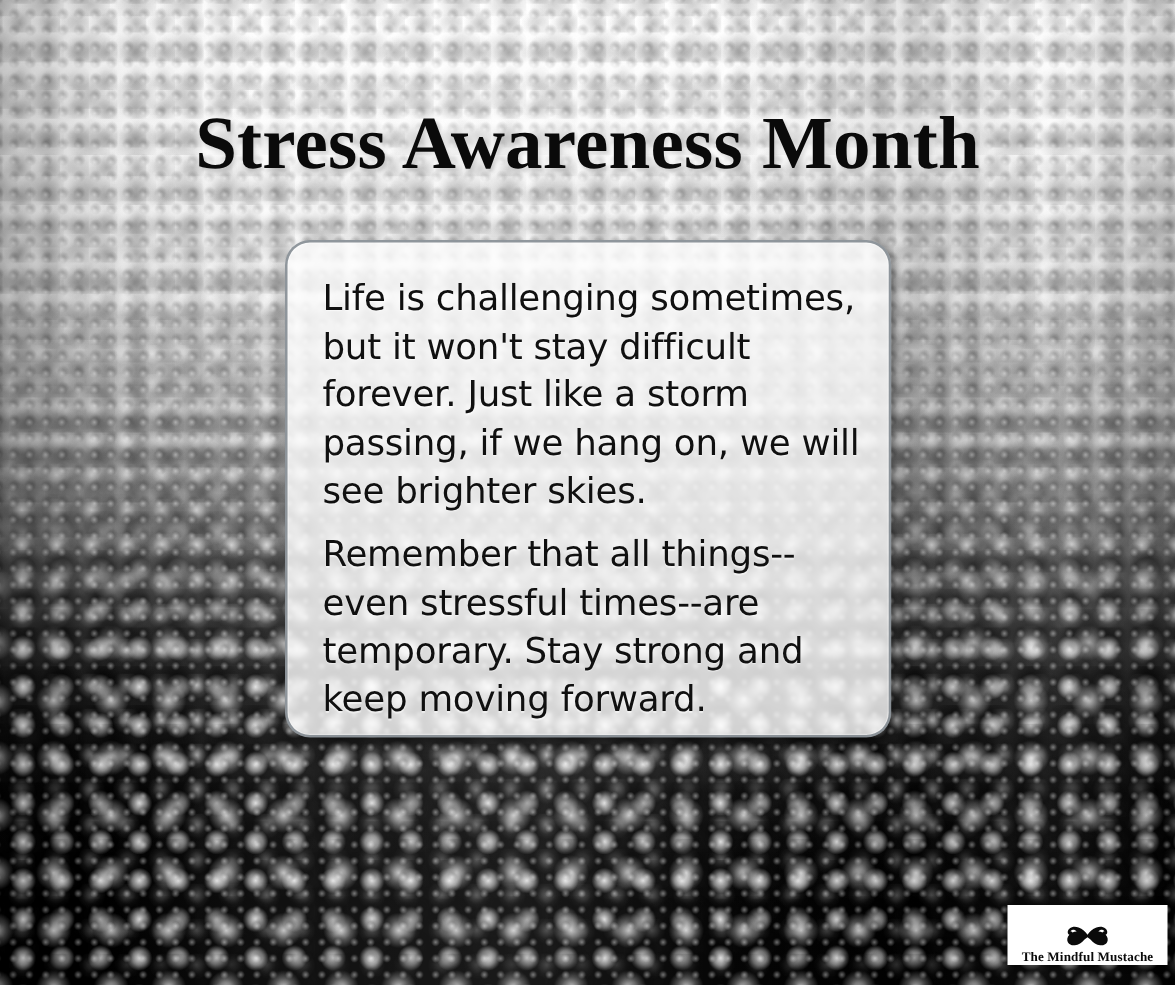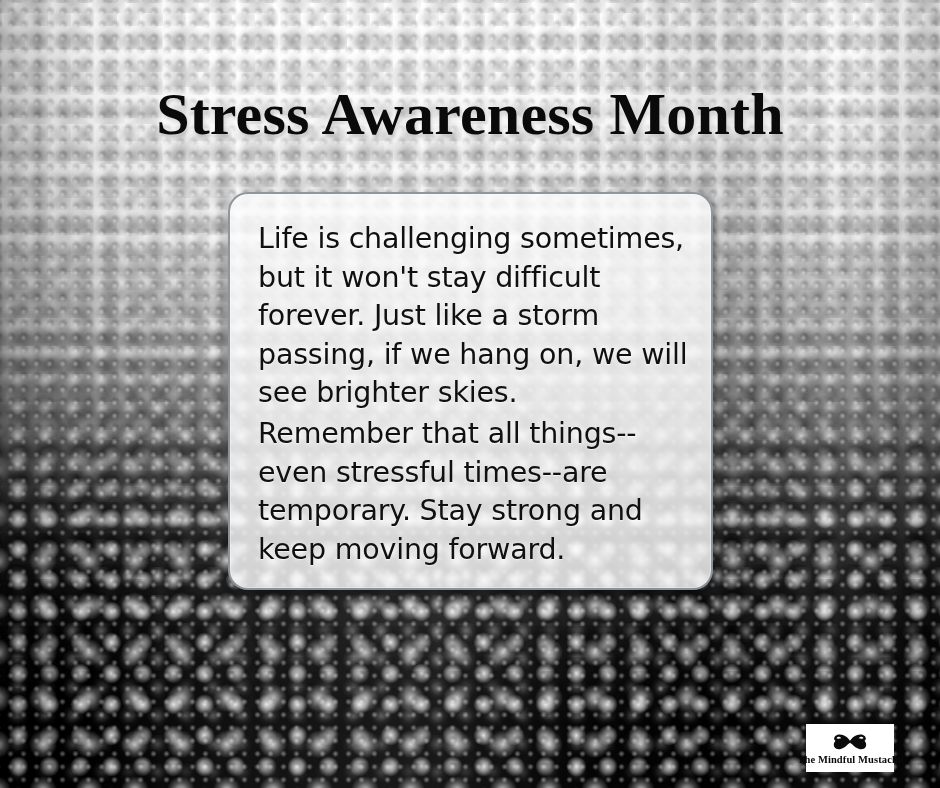--- a/index.html
+++ b/index.html
@@ -156,32 +156,32 @@
   .quote-p{
     margin:0;
     font-family:"DejaVu Sans", "Liberation Sans", sans-serif;
     font-size:28.5px;
     line-height:38.6px;
     color:#101010;
     letter-spacing:-0.2px;
     white-space:pre-line;
     text-shadow:0 1px 1px rgba(255,255,255,0.6);
   }
-  .quote-p + .quote-p{ margin-top:2px; }
+  .quote-p + .quote-p{ margin-top:12px; }
 
   
   .logo{
     position:absolute;
     left:806px;top:724px;
-    width:88px;height:48px;
+    width:128px;height:48px;
     background:#ffffff;
     display:flex;
     flex-direction:column;
     align-items:center;
-    justify-content:center;
+    justify-content:flex-end;
     box-shadow:0 0 6px rgba(0,0,0,0.35);
   }
   .logo-mark{
     width:44px;height:20px;
     margin-top:1px;
     display:block;
   }
   .logo-text{
     font-family:"Liberation Serif", "DejaVu Serif", serif;
     font-weight:bold;

